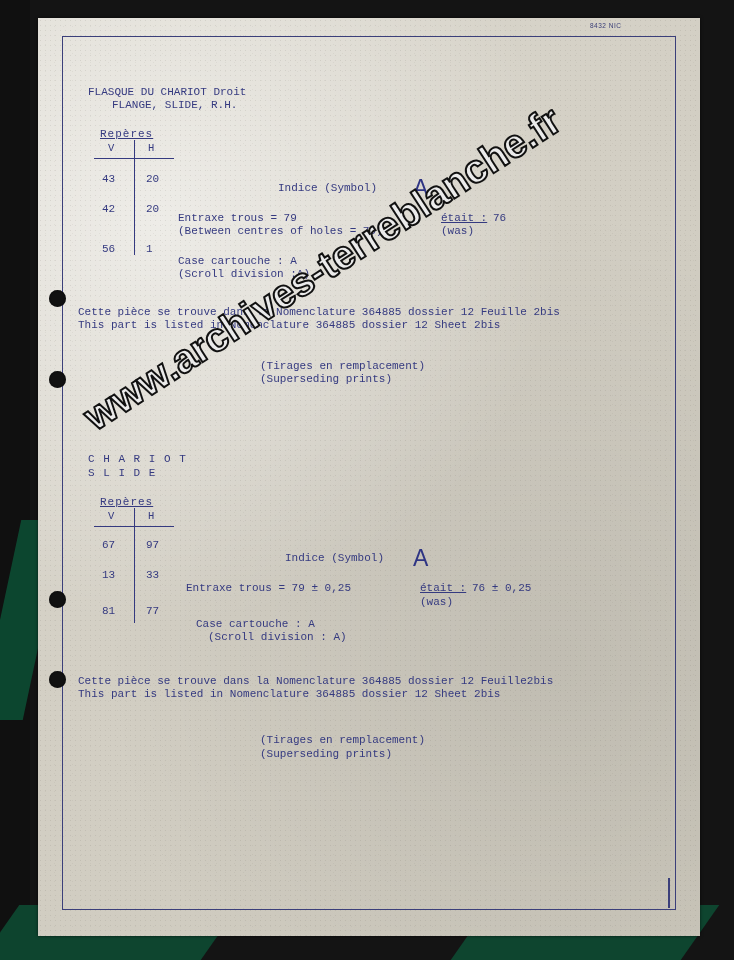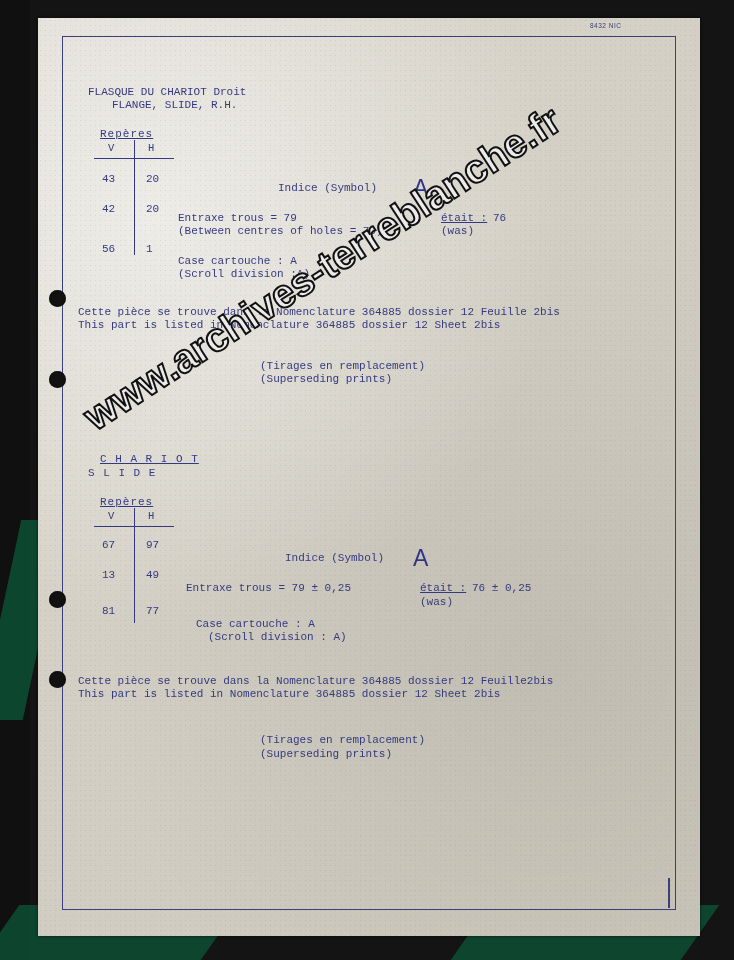--- a/index.html
+++ b/index.html
@@ -288,39 +288,39 @@
 
   <div class="typed" style="left:140px; top:237px;">Case cartouche : A</div>
   <div class="typed" style="left:140px; top:250px;">(Scroll division :A)</div>
 
   <div class="typed" style="left:40px; top:288px;">Cette pièce se trouve dans la Nomenclature 364885 dossier 12 Feuille 2bis</div>
   <div class="typed" style="left:40px; top:301px;">This part is listed in Nomenclature 364885 dossier 12 Sheet 2bis</div>
 
   <div class="typed" style="left:222px; top:342px;">(Tirages en remplacement)</div>
   <div class="typed" style="left:222px; top:355px;">(Superseding prints)</div>
 
-  <div class="typed" style="left:62px; top:435px; letter-spacing:1px;text-decoration:underline;">C H A R I O T</div>
+  <div class="typed" style="left:50px; top:435px; letter-spacing:1px;">C H A R I O T</div>
   <div class="typed" style="left:50px; top:449px; letter-spacing:1px;">S L I D E</div>
 
   <div class="rep-block" style="left:56px; top:478px;">
     <div class="rep-title">Repères</div>
     <div class="rep-head">
       <div class="rep-vline"></div>
       <div class="c cv">V</div>
       <div class="c ch">H</div>
     </div>
     <div class="rep-body">
       <div class="rep-vline"></div>
       <div class="rep-row" style="top:12px;">
         <span class="v">67</span>
         <span class="h">97</span>
       </div>
       <div class="rep-row" style="top:42px;">
         <span class="v">13</span>
-        <span class="h">49</span>
+        <span class="h">33</span>
       </div>
       <div class="rep-row" style="top:78px;">
         <span class="v">81</span>
         <span class="h">77</span>
       </div>
     </div>
   </div>
 
   <div class="typed" style="left:247px; top:534px;">Indice (Symbol)</div>
   <div class="symbolA" style="left:375px; top:527px;">A</div>

